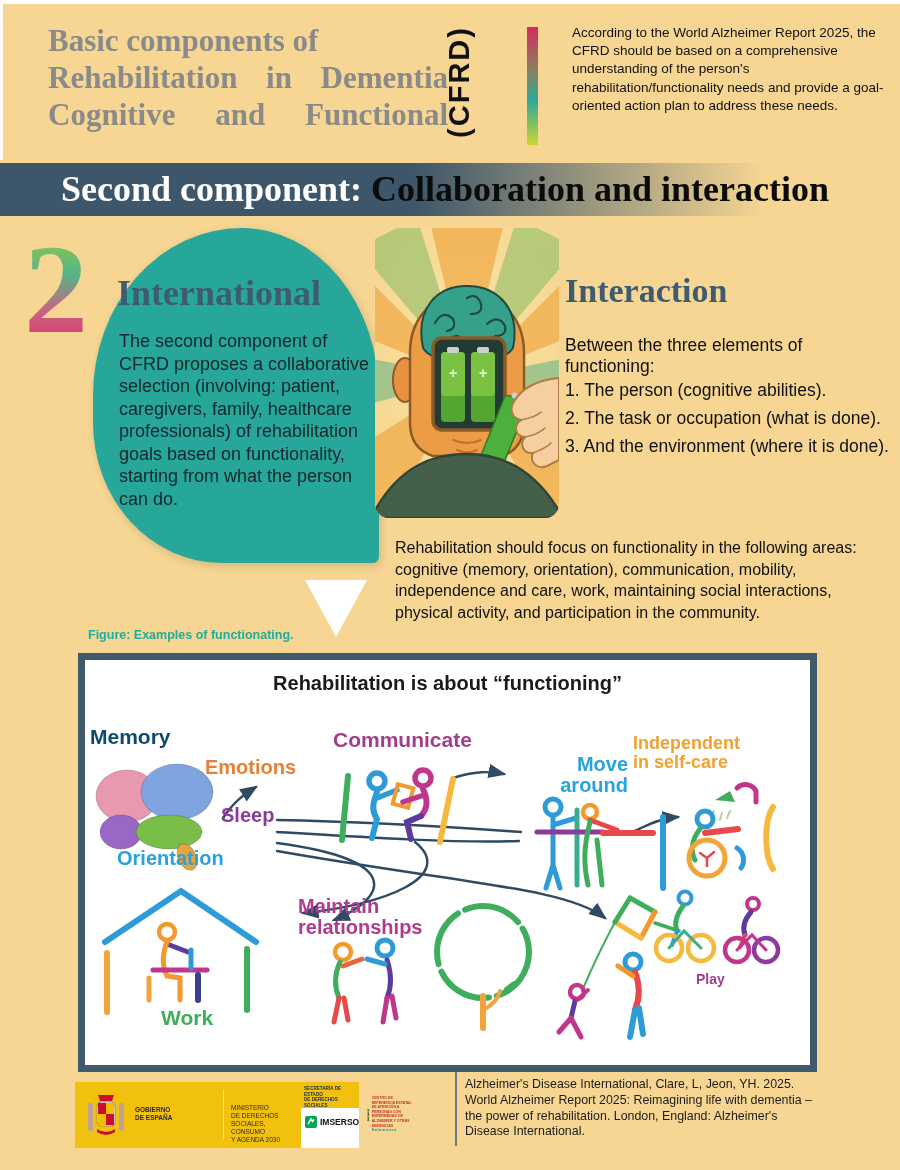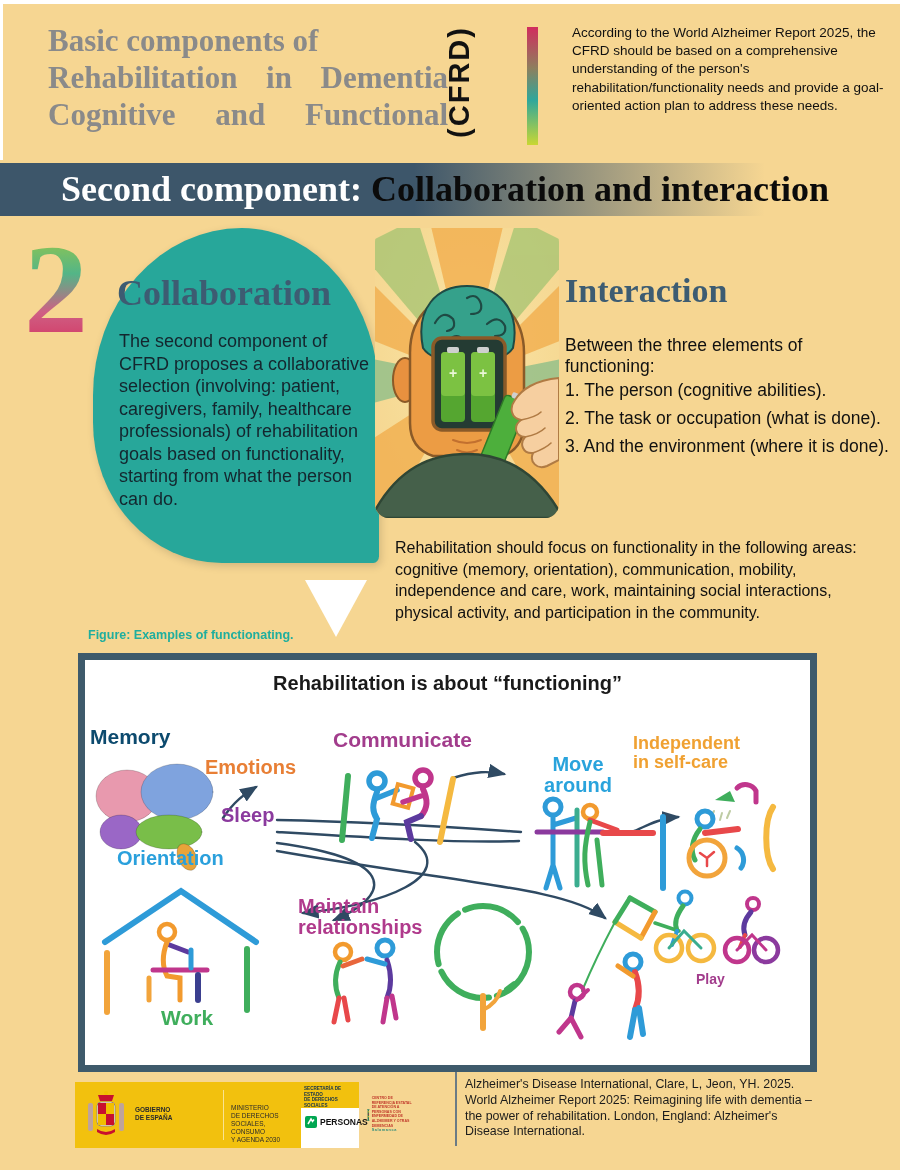--- a/index.html
+++ b/index.html
@@ -86,21 +86,21 @@
     <div class="just">Cognitive and Functional</div>
   </div>
   <div class="abs acronym">(CFRD)</div>
   <div class="abs grad-bar"></div>
   <div class="abs intro">According to the World Alzheimer Report 2025, the CFRD should be based on a comprehensive understanding of the person's rehabilitation/functionality needs and provide a goal-oriented action plan to address these needs.</div>
 
   <div class="abs banner"><span class="w">Second component: </span><span class="b">Collaboration and interaction</span></div>
 
   <div class="abs big-two">2</div>
   <div class="abs blob">
-    <div class="collab-head">Collaboration</div>
+    <div class="collab-head">International</div>
     <div class="collab-body">The second component of CFRD proposes a collaborative selection (involving: patient, caregivers, family, healthcare professionals) of rehabilitation goals based on functionality, starting from what the person can do.</div>
   </div>
   <div class="abs tri"></div>
 
   <svg class="abs" style="left:375px;top:228px;" width="184" height="290" viewBox="0 0 184 290">
     <defs>
       <radialGradient id="bgGrad" cx="50%" cy="42%" r="62%">
         <stop offset="0%" stop-color="#FAE4A6"></stop>
           <stop offset="75%" stop-color="#F6DA95"></stop>
         <stop offset="100%" stop-color="#F6D692"></stop>
@@ -300,21 +300,21 @@
           <path d="M652,290 L667,275 L681,290" stroke="#C0368C" stroke-width="3"></path>
         </g>
       </g>
     </svg>
 
     <div class="flabel" style="left:5px;top:66px;font-size:21px;color:#0c4a6e;text-align:right;">Memory</div>
     <div class="flabel" style="left:120px;top:97px;font-size:20px;color:#E87F35;">Emotions</div>
     <div class="flabel" style="left:136px;top:145px;font-size:20px;color:#8B3A9E;">Sleep</div>
     <div class="flabel" style="left:32px;top:188px;font-size:20px;color:#2AA0DC;">Orientation</div>
     <div class="flabel" style="left:248px;top:69px;font-size:21px;color:#A23C8C;">Communicate</div>
-    <div class="flabel pre" style="left:443px;top:94px;width:100px;text-align:center;font-size:20px;color:#29A3DC;">Move
+    <div class="flabel pre" style="left:443px;top:94px;width:100px;text-align:right;font-size:20px;color:#29A3DC;">Move
 around</div>
     <div class="flabel pre" style="left:548px;top:74px;font-size:18px;color:#F0A132;">Independent
 in self-care</div>
     <div class="flabel pre" style="left:213px;top:236px;font-size:20px;color:#B03A8C;">Maintain
 relationships</div>
     <div class="flabel" style="left:76px;top:347px;font-size:21px;color:#3FAE5C;">Work</div>
     <div class="flabel" style="left:611px;top:312px;font-size:14px;color:#A23C8C;">Play</div>
   </div>
 
   <div class="abs logos">
@@ -339,21 +339,21 @@
 Y AGENDA 2030</div>
     </div>
     <div class="sec">
       <div class="sec-top pre">SECRETARÍA DE ESTADO
 DE DERECHOS SOCIALES</div>
       <div class="imserso">
         <svg width="12" height="12" viewBox="0 0 12 12">
           <rect x="0" y="0" width="12" height="12" rx="2" fill="#00A651"></rect>
           <path d="M3,8 L6,3 L7.5,5.5 L9,3.5" stroke="#fff" stroke-width="1.5" fill="none"></path>
         </svg>
-        <span>PERSONAS</span>
+        <span>IMSERSO</span>
       </div>
     </div>
     <div class="cre">
       <svg width="13" height="66" viewBox="0 0 13 66">
         <rect x="1" y="4" width="11" height="4" rx="1" fill="#2E7D5B"></rect>
         <rect x="3" y="8" width="7" height="52" rx="2" fill="#2E7D5B"></rect>
         <rect x="4.5" y="14" width="4" height="6" fill="#F2C10E"></rect>
         <rect x="4.5" y="26" width="4" height="6" fill="#C8102E"></rect>
         <rect x="4.5" y="38" width="4" height="6" fill="#F2C10E"></rect>
         <rect x="1" y="58" width="11" height="4" rx="1" fill="#2E7D5B"></rect>

